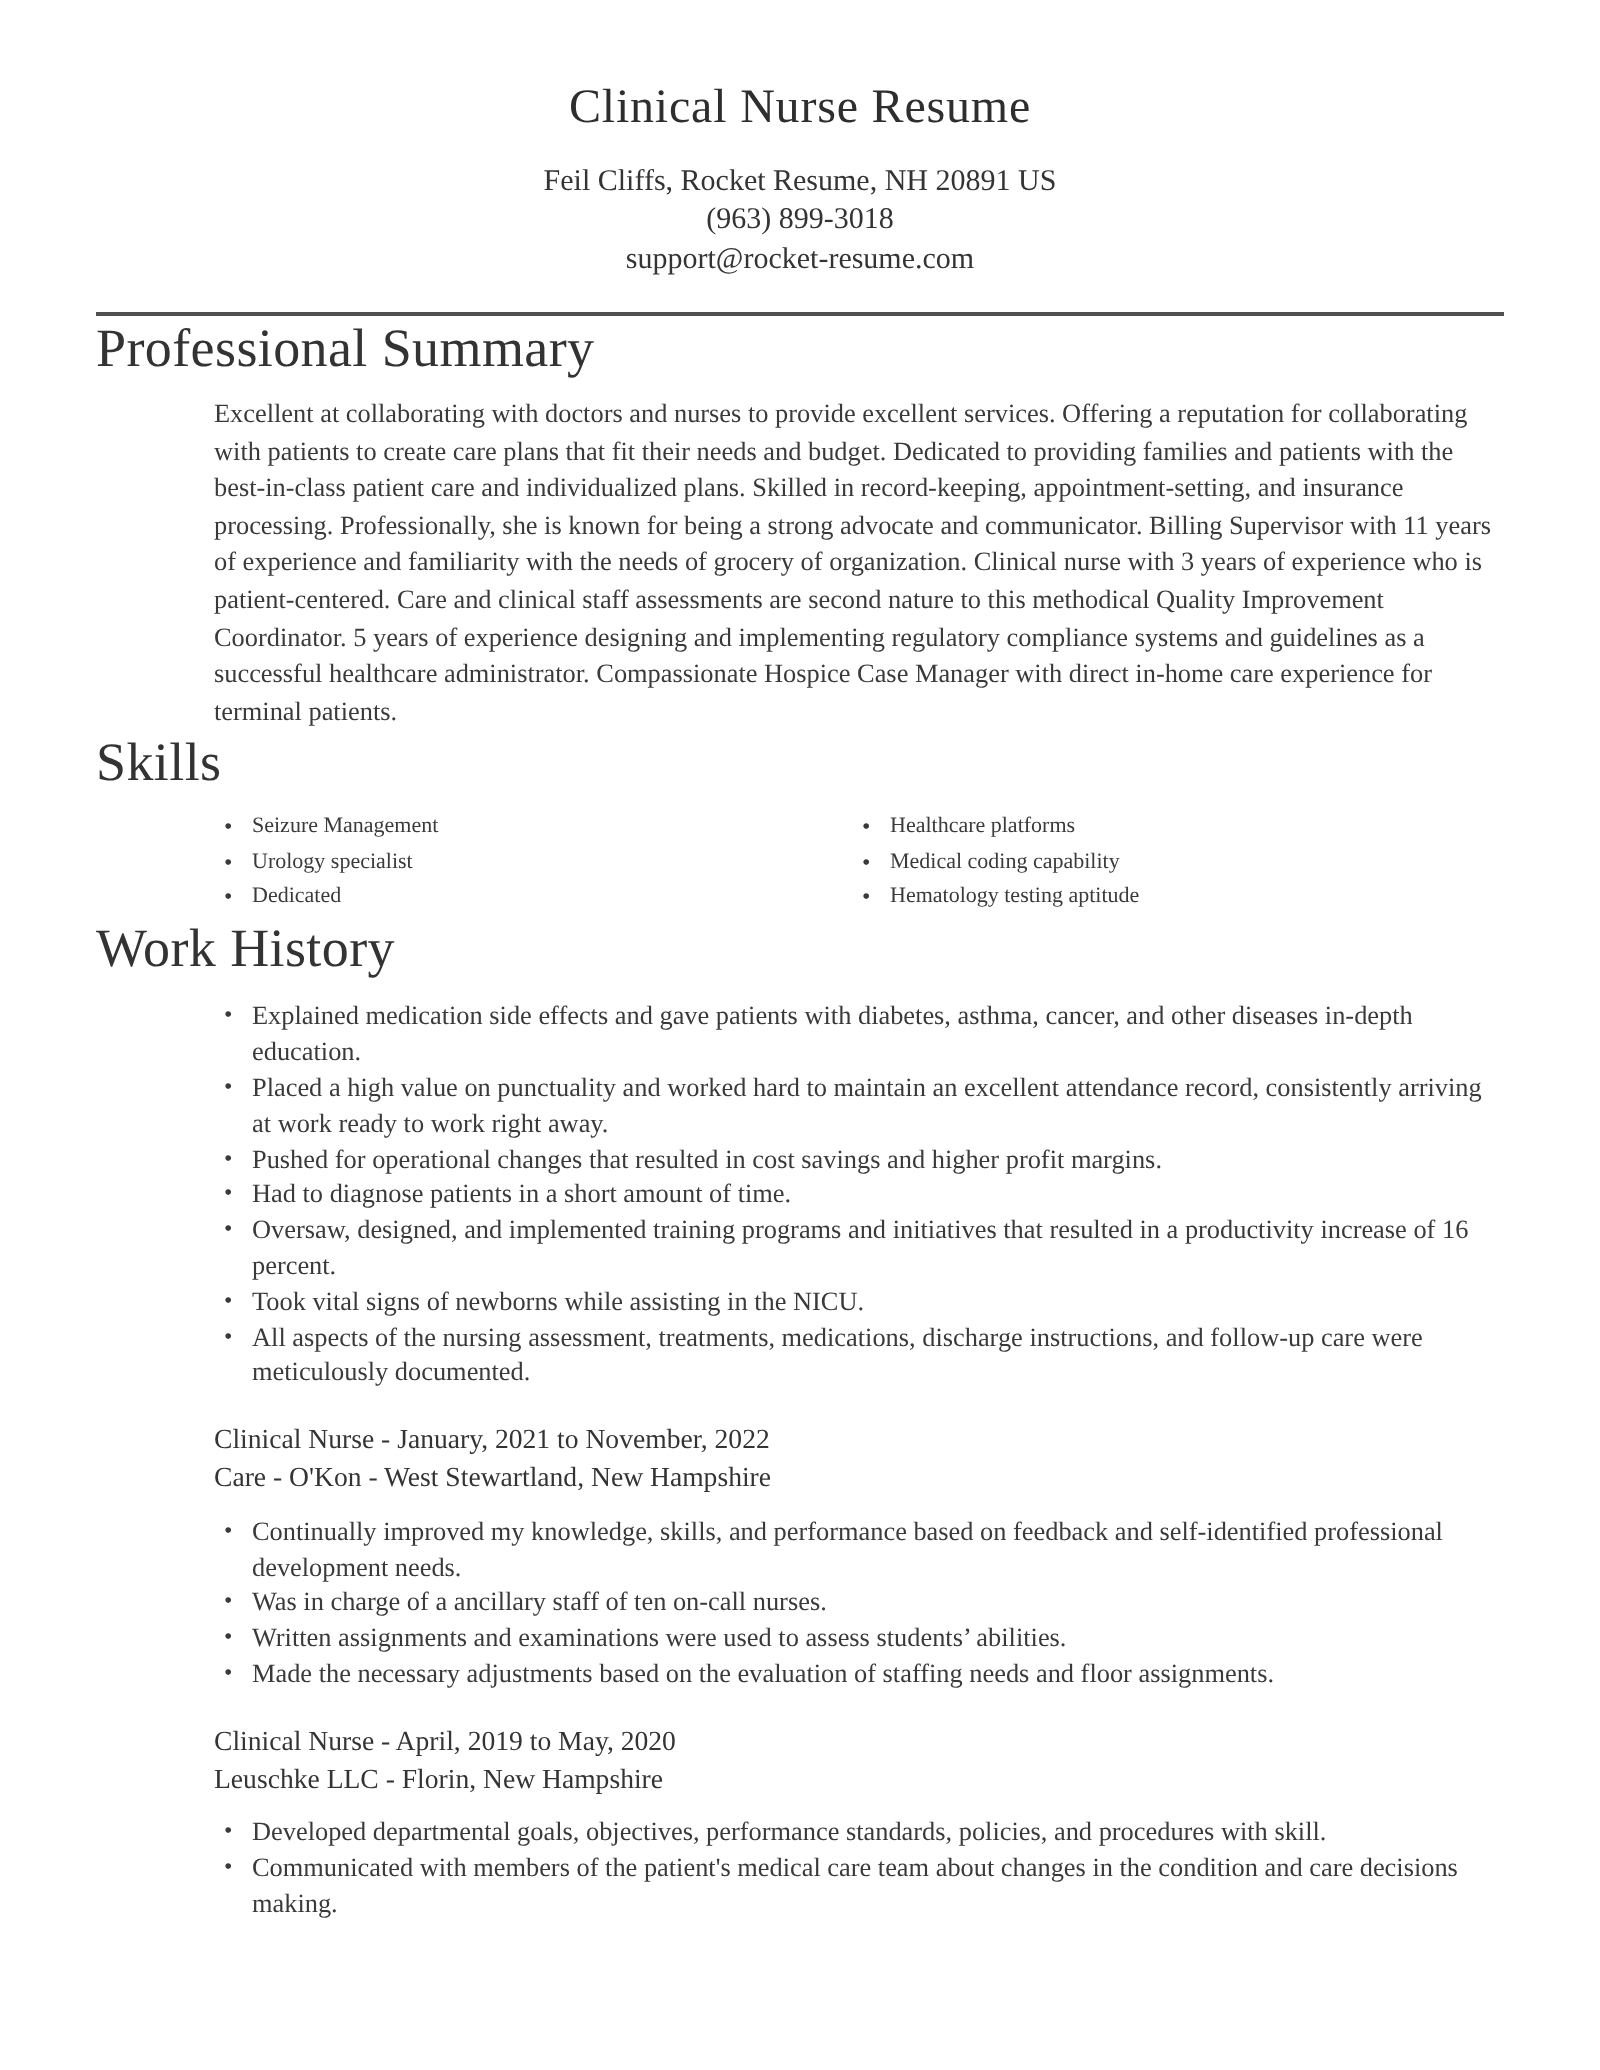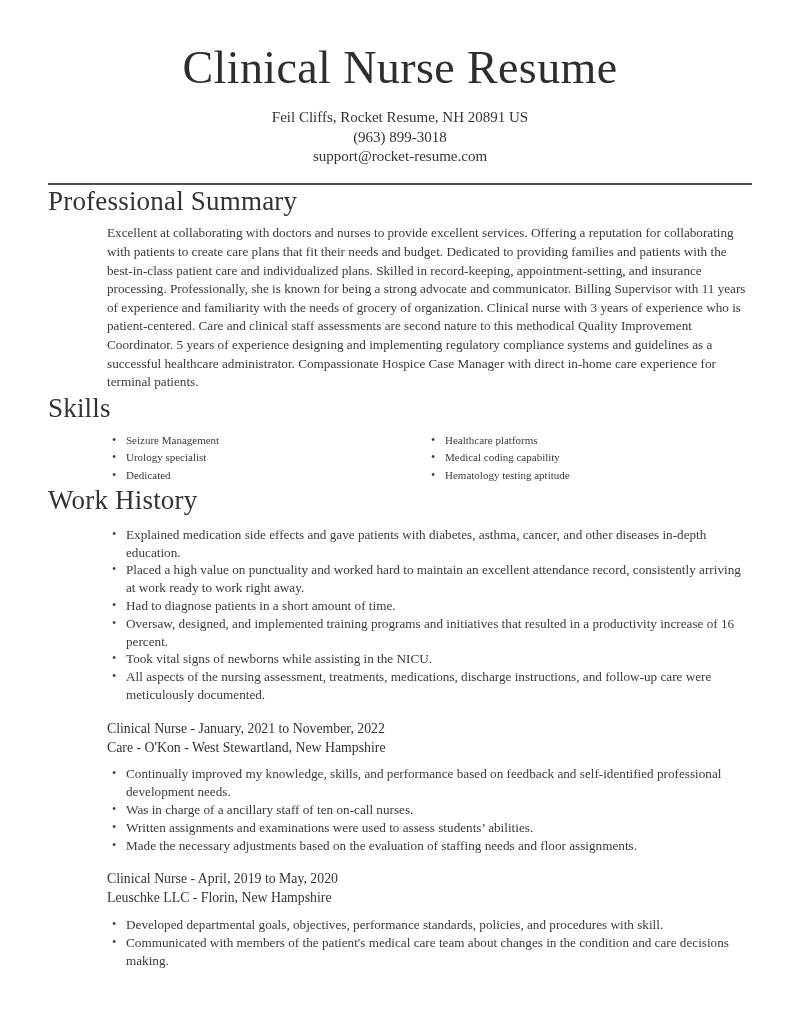--- a/index.html
+++ b/index.html
@@ -7,21 +7,21 @@
     width: 800px;
     height: 1035px;
     overflow: hidden;
     background: #ffffff;
     color: #3a3a3a;
     font-family: "Liberation Serif", "DejaVu Serif", serif;
   }
   .page { padding: 0 48px; }
 
   h1.resume-title {
-    font-size: 46px;
+    font-size: 24px;
     font-weight: 400;
     text-align: center;
     margin: 40px 0 0 0;
     color: #2e2e2e;
     letter-spacing: 0.4px;
     line-height: 1.2;
   }
   .contact {
     text-align: center;
     font-size: 15px;
@@ -125,20 +125,21 @@
       <li>Hematology testing aptitude</li>
     </ul>
   </div>
 
   <h2 class="sec sec-work">Work History</h2>
 
   <div class="job job-first">
     <ul class="bullets">
       <li>Explained medication side effects and gave patients with diabetes, asthma, cancer, and other diseases in-depth education.</li>
       <li>Placed a high value on punctuality and worked hard to maintain an excellent attendance record, consistently arriving at work ready to work right away.</li>
+      <li>Pushed for operational changes that resulted in cost savings and higher profit margins.</li>
       <li>Had to diagnose patients in a short amount of time.</li>
       <li>Oversaw, designed, and implemented training programs and initiatives that resulted in a productivity increase of 16 percent.</li>
       <li>Took vital signs of newborns while assisting in the NICU.</li>
       <li>All aspects of the nursing assessment, treatments, medications, discharge instructions, and follow-up care were meticulously documented.</li>
     </ul>
   </div>
 
   <div class="job">
     <div class="job-head indent">
       <div>Clinical Nurse - January, 2021 to November, 2022</div>

